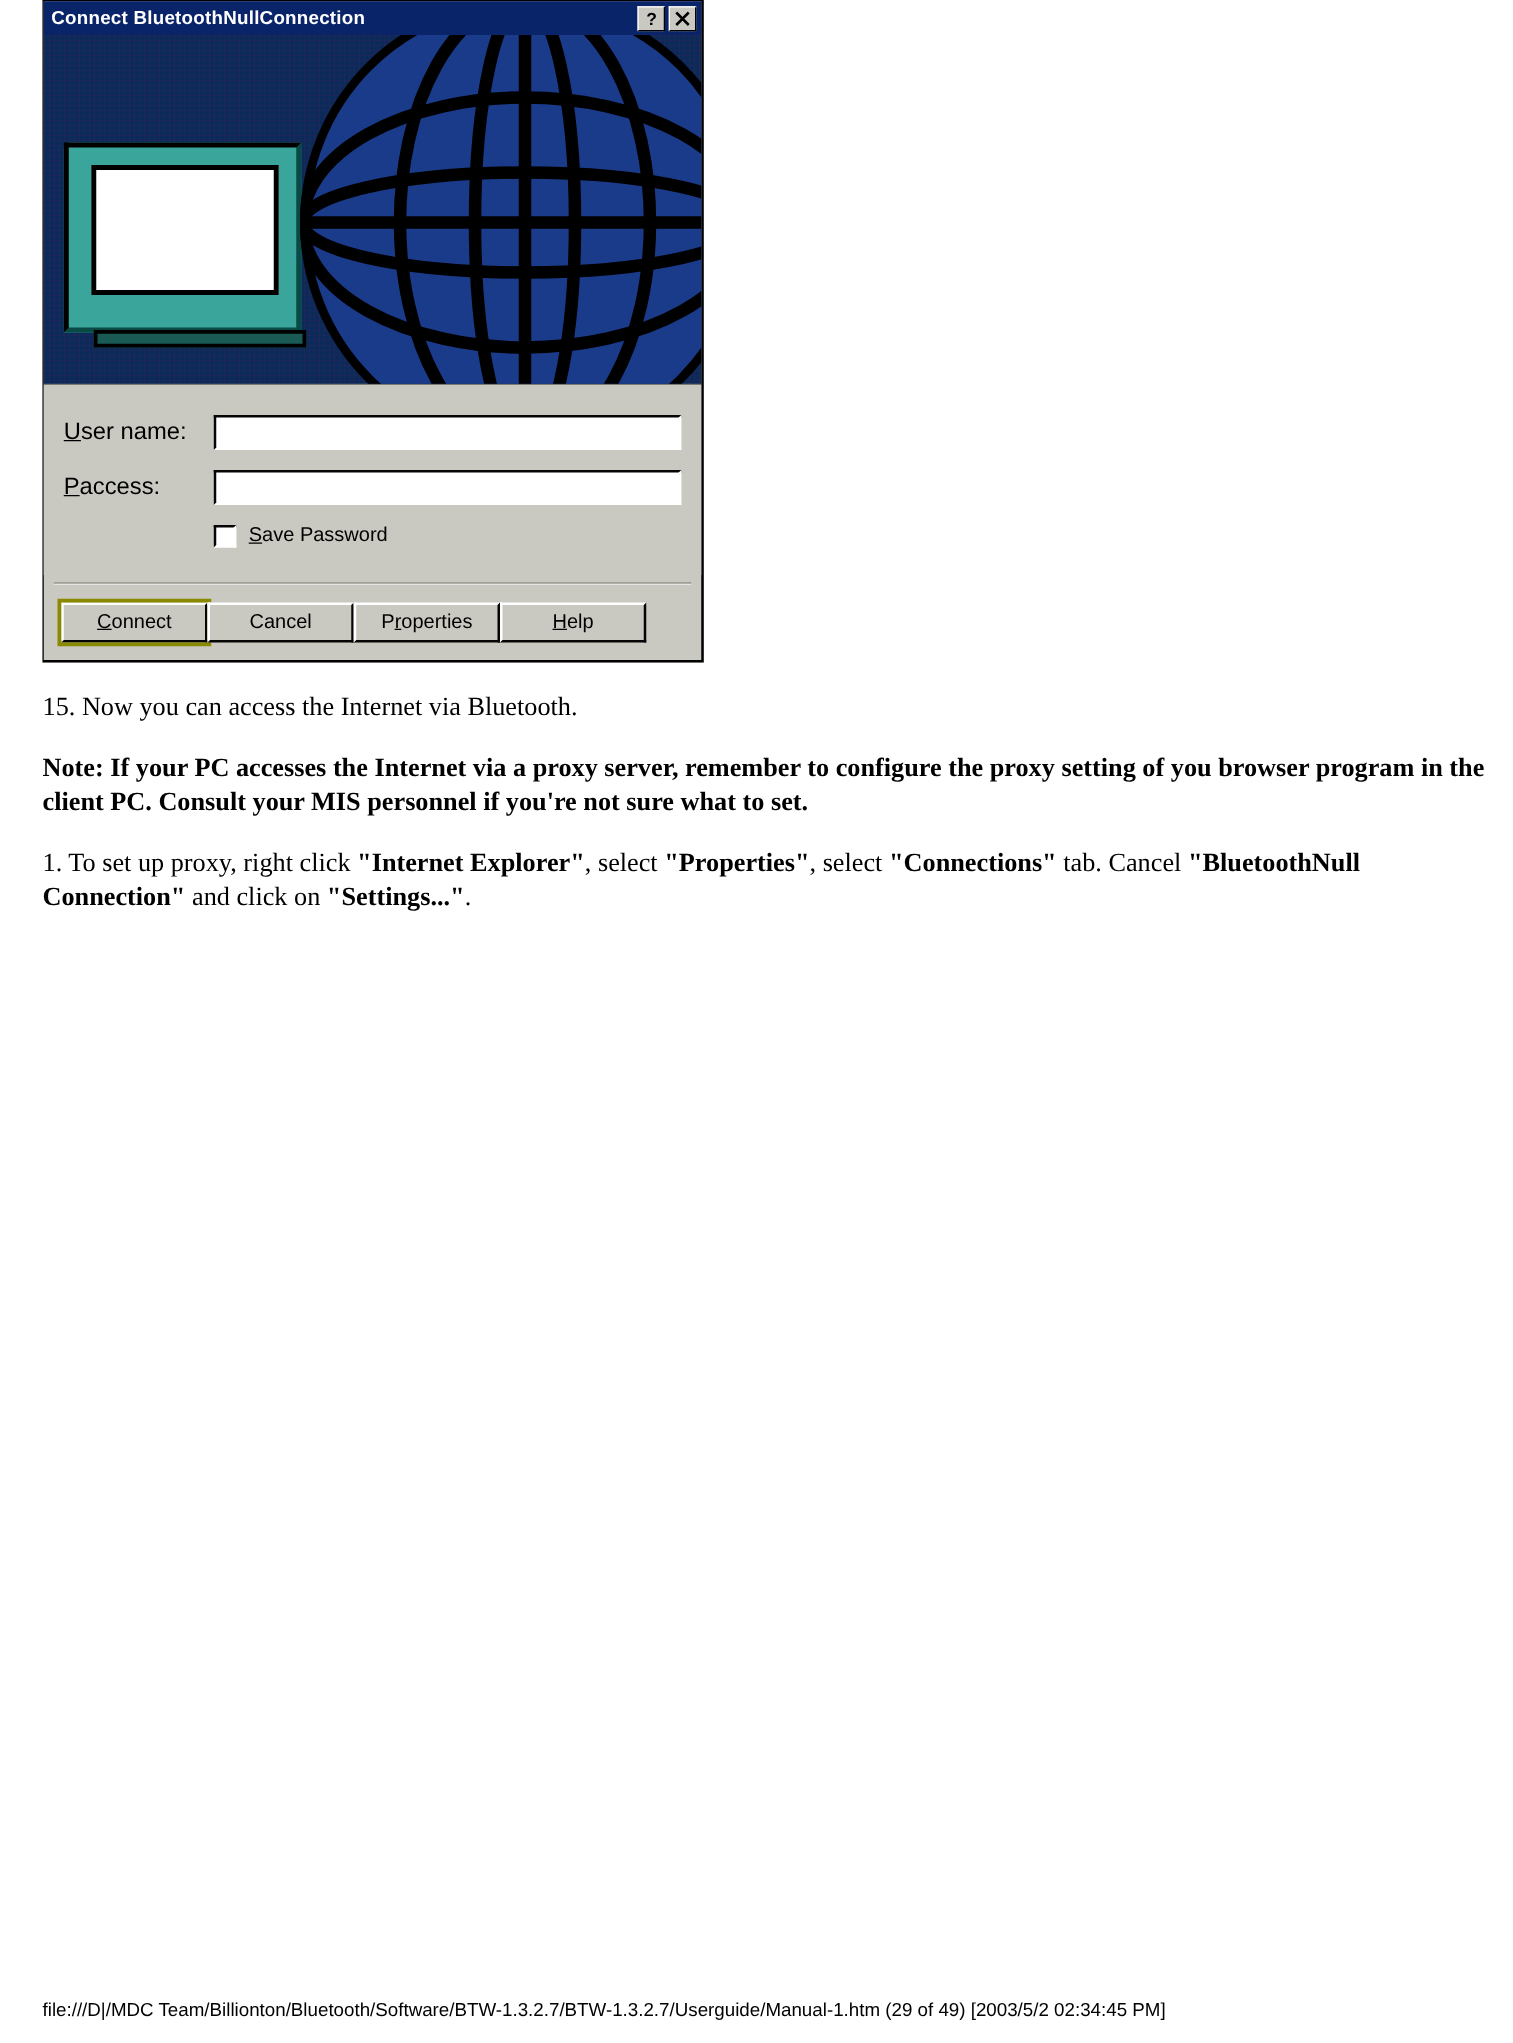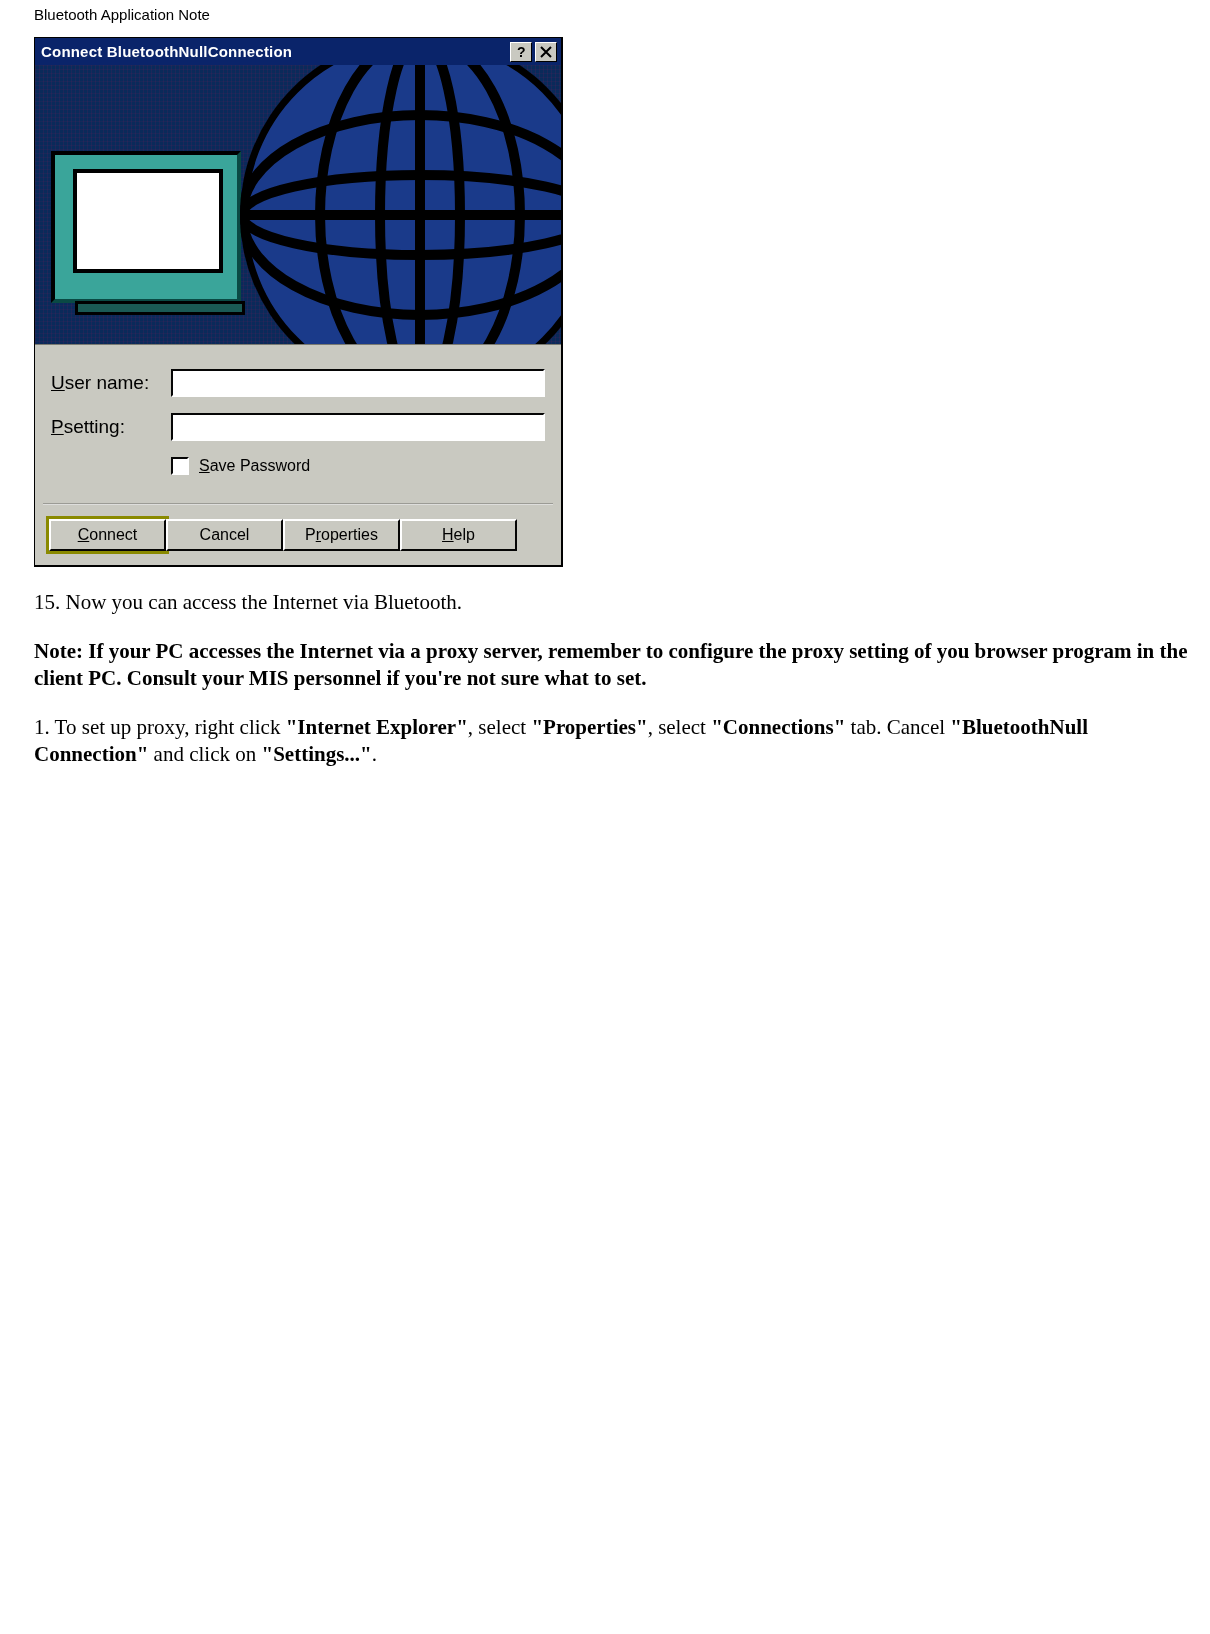--- a/index.html
+++ b/index.html
@@ -200,21 +200,20 @@
     line-height: 1.28;
     font-size: 21px;
   }
   .bold { font-weight: bold; }
 </style>
 </head>
 <body>
 
 <div class="page">
 
-  <div class="header-text">Bluetooth Application Note</div>
 
   <div class="dialog">
     <div class="titlebar">
       <span class="titlebar-text">Connect BluetoothNullConnection</span>
       <div class="titlebar-btn help">
         <svg width="12" height="14" viewBox="0 0 12 14">
             <text x="2" y="12" font-family="Arial" font-size="14" font-weight="bold" fill="#000">?</text>
           </svg>
       </div>
       <div class="titlebar-btn close">
@@ -252,21 +251,21 @@
         </g>
       </svg>
     </div>
 
     <div class="form-area">
       <div class="row">
         <span class="lbl"><span class="ul">U</span><span>ser name:</span></span>
         <div class="inp"></div>
       </div>
       <div class="row">
-        <span class="lbl"><span class="ul">P</span><span>setting:</span></span>
+        <span class="lbl"><span class="ul">P</span><span>access:</span></span>
         <div class="inp"></div>
       </div>
       <div class="checkbox-row">
         <div class="cb"></div>
         <span class="cb-label"><span class="ul">S</span><span>ave Password</span></span>
       </div>
     </div>
 
     <div class="hr"></div>
 

